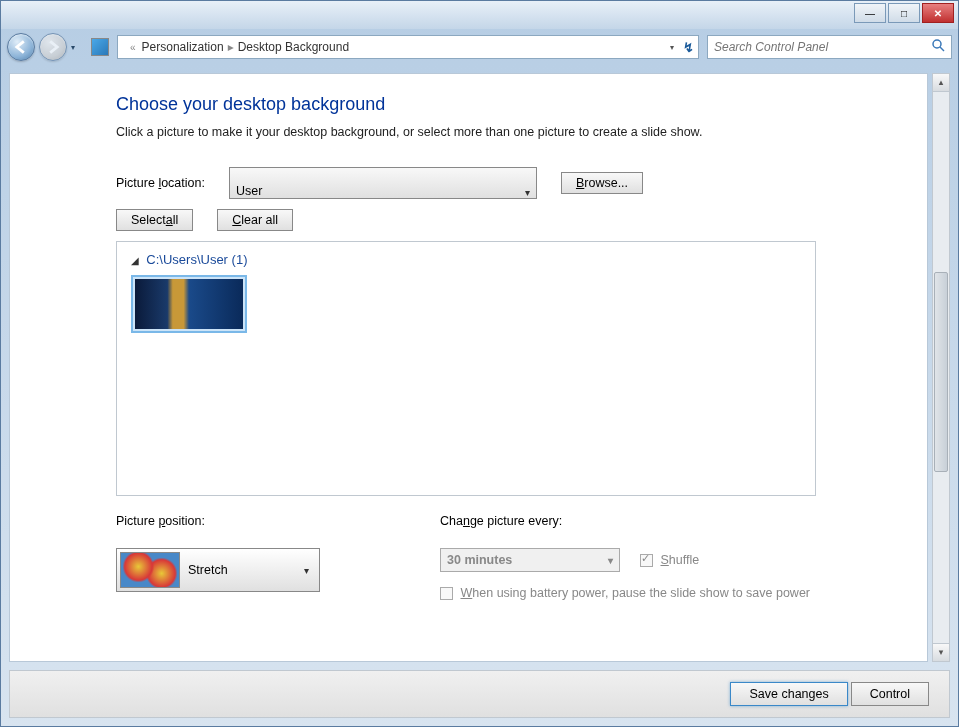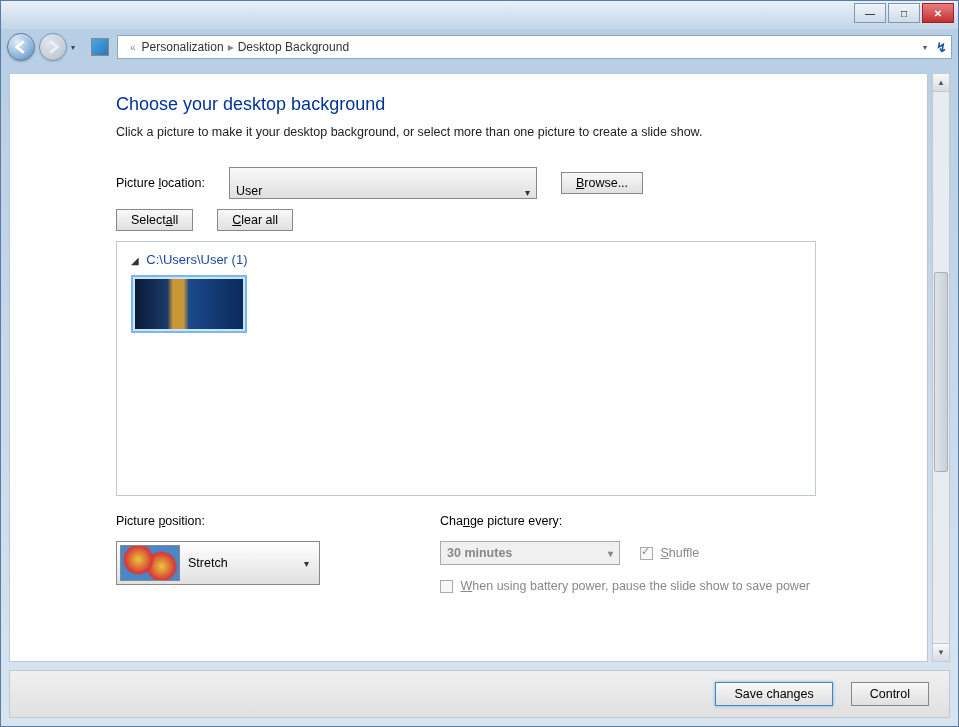--- a/index.html
+++ b/index.html
@@ -31,35 +31,35 @@
 .select::after { content: "▾"; position: absolute; right: 6px; font-size: 10px; color: #333; }
 .btn { height: 22px; padding: 0 14px; border: 1px solid #888; background: linear-gradient(to bottom, #f8f8f8, #e0e0e0); font-size: 12.5px; cursor: pointer; display: inline-flex; align-items: center; }
 .thumbs-box { border: 1px solid #c0c8d0; width: 700px; height: 255px; margin-top: 6px; padding: 10px 14px; }
 .group-head { color: #1a4a9a; font-size: 13px; cursor: pointer; }
 .group-head .tri { font-size: 10px; margin-right: 4px; color: #333; }
 .thumb { width: 116px; height: 58px; border: 2px solid #7ab8e8; background: #cce4f8; margin-top: 8px; position: relative; padding: 2px; cursor: pointer; }
 .thumb-inner { width: 100%; height: 100%; background: linear-gradient(to right, #0a1a3a 0%, #1a3a6a 30%, #c89838 35%, #c89838 45%, #1a4a8a 50%, #0a2a5a 100%); position: relative; }
 .thumb-check { position: absolute; top: 2px; left: 2px; width: 12px; height: 12px; background: #fff; border: 1px solid #888; font-size: 10px; color: #1a5a9a; text-align: center; line-height: 10px; }
 .bottom-opts { display: flex; gap: 120px; margin-top: 18px; }
 .bottom-col { font-size: 12.5px; }
-.bottom-col .label2 { margin-bottom: 13px; display: block; }
+.bottom-col .label2 { margin-bottom: 20px; display: block; }
 .pos-sel { width: 204px; height: 44px; border: 1px solid #888; background: linear-gradient(to bottom, #fff, #e0e0e0); display: flex; align-items: center; cursor: pointer; position: relative; }
 .pos-sel::after { content: "▾"; position: absolute; right: 10px; font-size: 10px; color: #333; }
 .pos-thumb { width: 60px; height: 36px; margin: 0 8px 0 3px; background: radial-gradient(circle at 30% 40%, #e8c838 0%, #d83838 30%, transparent 35%), radial-gradient(circle at 70% 60%, #e8c838 0%, #d83838 30%, transparent 35%), #4888c8; border: 1px solid #888; }
 .chg-sel { width: 180px; height: 24px; border: 1px solid #aaa; background: #f0f0f0; color: #888; padding: 0 6px; display: flex; align-items: center; position: relative; font-size: 12.5px; font-weight: bold; }
 .chg-sel::after { content: "▾"; position: absolute; right: 6px; font-size: 10px; color: #888; }
 .chk { width: 13px; height: 13px; border: 1px solid #aaa; display: inline-block; vertical-align: middle; margin-right: 4px; background: #f8f8f8; position: relative; }
 .chk.cked::after { content: "✓"; position: absolute; top: -3px; left: 0; font-size: 11px; color: #888; }
 .grey-lbl { color: #888; font-size: 12.5px; }
 .scrollbar { position: absolute; top: 72px; right: 8px; bottom: 64px; width: 18px; background: #e8ecf0; border: 1px solid #c0c8d0; display: flex; flex-direction: column; }
 .scr-btn { height: 18px; background: linear-gradient(to bottom, #f8f8f8, #d8dce0); border-bottom: 1px solid #c0c8d0; text-align: center; font-size: 9px; color: #555; cursor: pointer; line-height: 16px; }
 .scr-btn.bot { border-bottom: none; border-top: 1px solid #c0c8d0; }
 .scr-track { flex: 1; position: relative; }
 .scr-thumb { position: absolute; top: 180px; left: 1px; right: 1px; height: 200px; background: linear-gradient(to right, #e0e4e8, #c8d0d8); border: 1px solid #a8b0b8; border-radius: 2px; cursor: pointer; }
-.footer { position: absolute; left: 8px; right: 8px; bottom: 8px; height: 48px; background: linear-gradient(to bottom, #f0f0f0, #e0e0e0); border: 1px solid #c0c8d0; display: flex; justify-content: flex-end; align-items: center; padding-right: 20px; gap: 18px; }
+.footer { position: absolute; left: 8px; right: 8px; bottom: 8px; height: 48px; background: linear-gradient(to bottom, #f0f0f0, #e0e0e0); border: 1px solid #c0c8d0; display: flex; justify-content: flex-end; align-items: center; padding-right: 20px; gap: 3px; }
 .fbtn { height: 24px; padding: 0 18px; border: 1px solid #888; background: linear-gradient(to bottom, #f8f8f8, #e0e0e0); font-size: 12.5px; cursor: pointer; }
 .fbtn.primary { border: 1px solid #3a88c8; box-shadow: 0 0 3px rgba(58,136,200,0.6); }
 .u { text-decoration: underline; }
 </style>
 </head>
 <body>
 
 <div class="window">
 
   <div class="titlebar">
@@ -81,20 +81,29 @@
     </div>
     <div class="nav-drop">▾</div>
     <div class="addr-icon"></div>
     <div class="addr-bar">
       <span class="chev">«</span>
       <span>Personalization</span>
       <span class="sep">▸</span>
       <span>Desktop Background</span>
       <span class="addr-drop">▾</span>
       <span class="addr-refresh">↯</span>
+    </div>
+    <div class="search-bar">
+      <input placeholder="Search Control Panel" style="">
+      <span class="mag">
+        <svg width="14" height="14" viewBox="0 0 14 14">
+            <circle cx="6" cy="6" r="4" stroke="#3a78b8" stroke-width="1.5" fill="none"></circle>
+            <line x1="9" y1="9" x2="13" y2="13" stroke="#3a78b8" stroke-width="1.5"></line>
+          </svg>
+      </span>
     </div>
   </div>
 
   <div class="content-area">
     <div class="heading">Choose your desktop background</div>
     <div class="subtext">Click a picture to make it your desktop background, or select more than one picture to create a slide show.</div>
 
     <div class="row">
       <span class="label"><span>Picture </span><span class="u">l</span><span>ocation:</span></span>
       <div class="select" style="width:308px">

